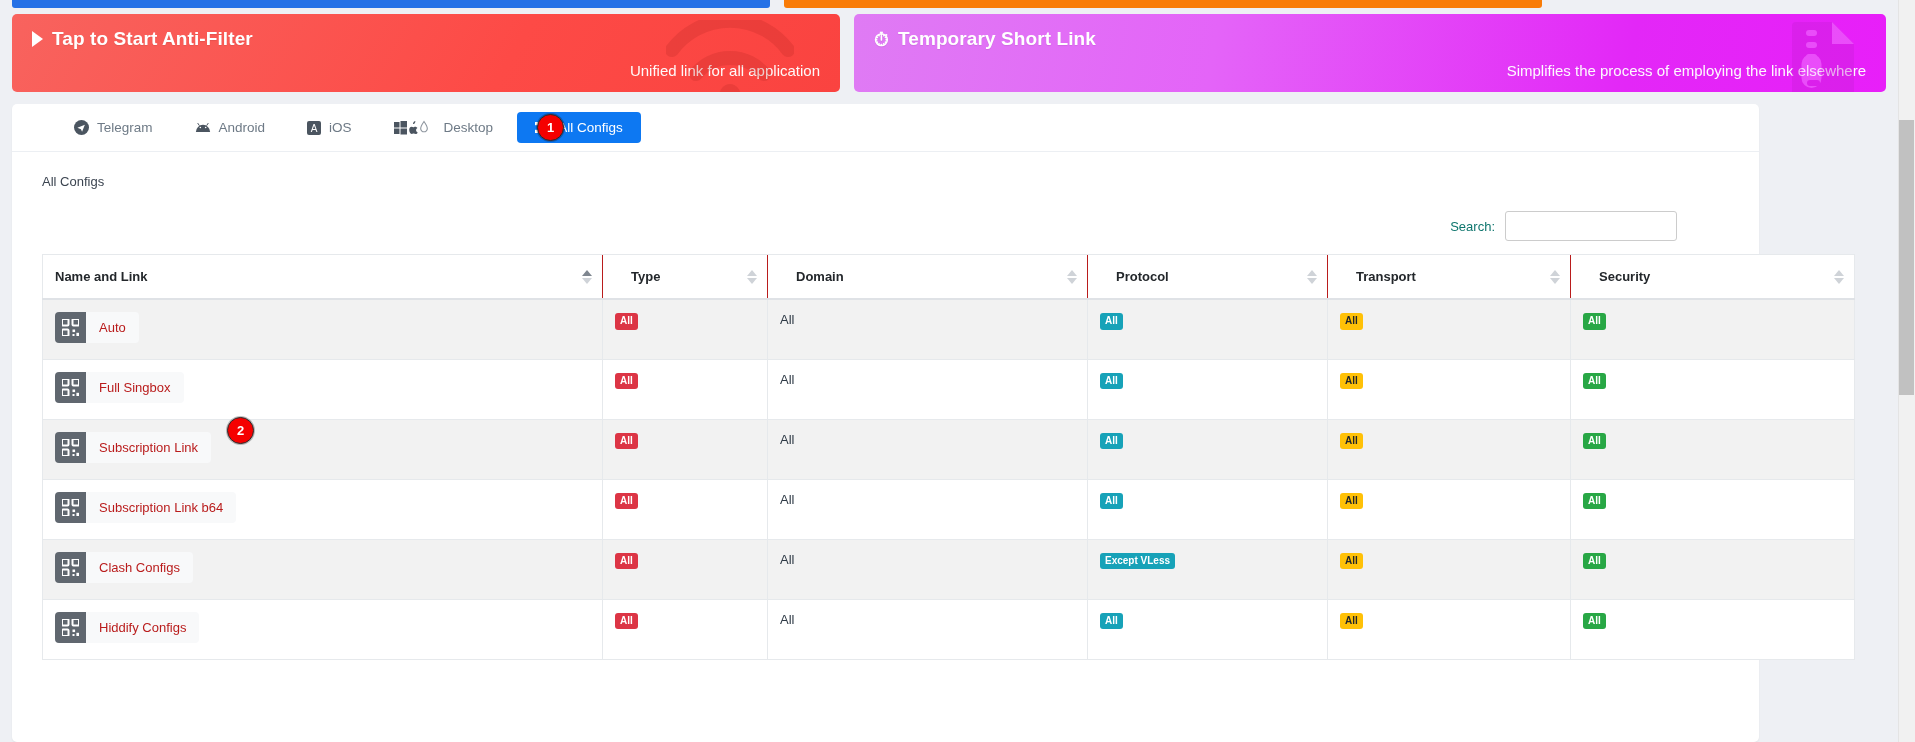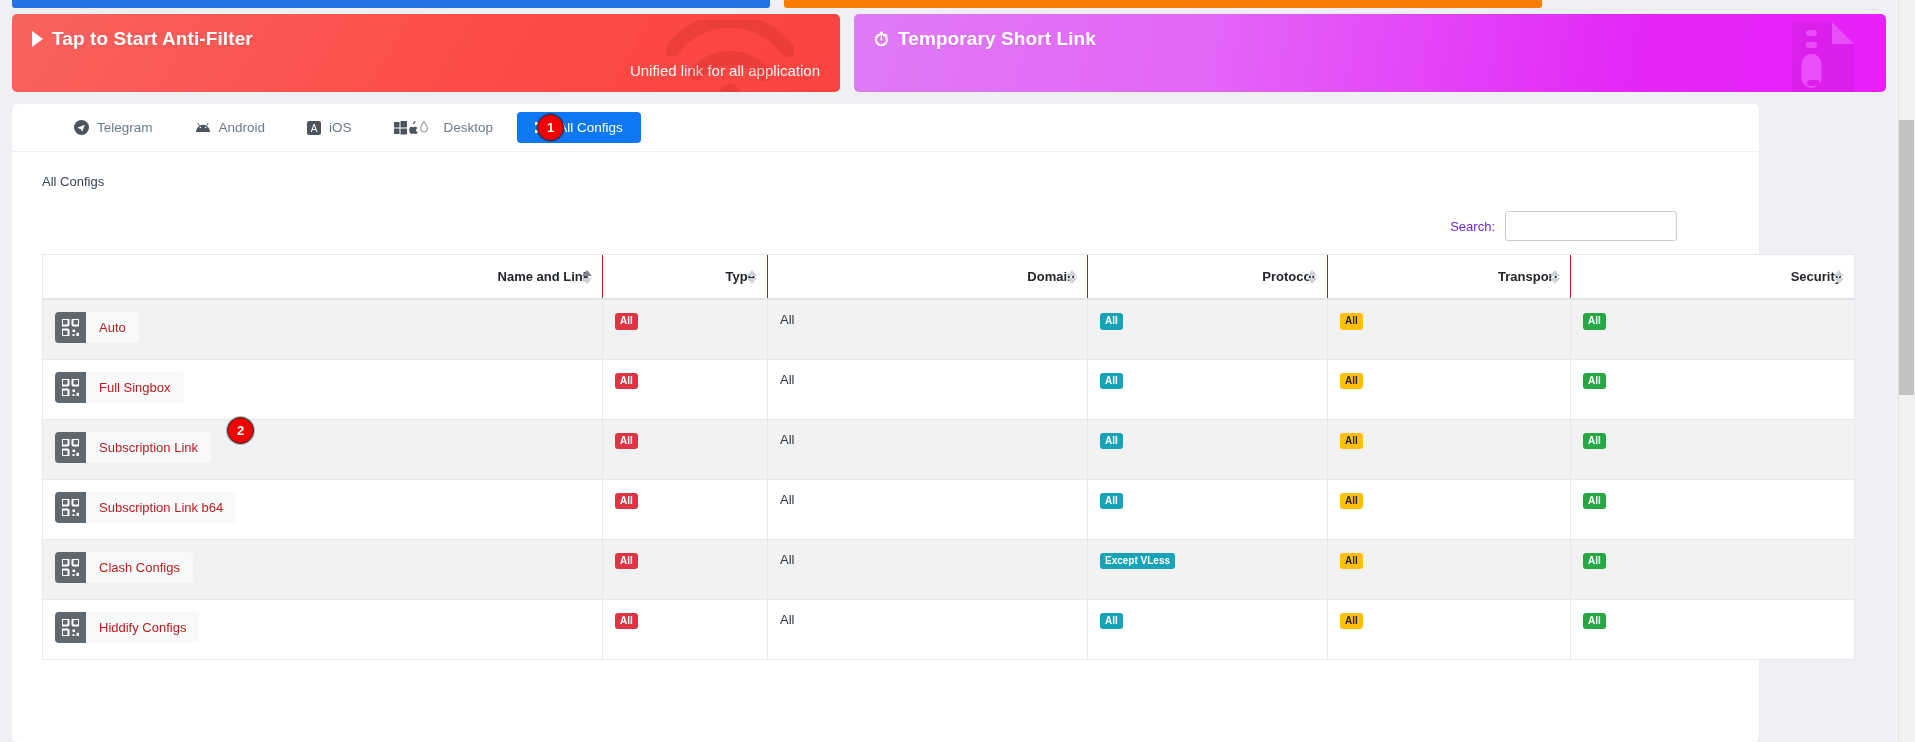--- a/index.html
+++ b/index.html
@@ -95,33 +95,33 @@
   .marker.m1 { position: absolute; left: 525px; top: 10px; }
 
   
   .content { padding: 22px 30px 0 30px; position: relative; }
   .breadcrumb { font-size: 13px; color: #3b4450; }
 
   .searchrow {
     display: flex; justify-content: flex-end; align-items: center;
     gap: 10px; margin-top: 22px; padding-right: 52px;
   }
-  .searchrow label { font-size: 13px; color: #6d28d9; }
+  .searchrow label { font-size: 13px; color: #0f766e; }
   .searchrow input {
     width: 172px; height: 30px;
     border: 1px solid #ccc; border-radius: 3px;
     padding: 0 7px; font-size: 13px;
     font-family: "Liberation Sans", sans-serif;
     outline: none; background: #fff;
   }
 
   
   table { border-collapse: collapse; width: 1812px; margin-top: 13px; table-layout: fixed; }
   thead th {
-    text-align: right; font-size: 13px; color: #23272b; font-weight: bold;
+    text-align: left; font-size: 13px; color: #23272b; font-weight: bold;
     padding: 14px 12px; border-bottom: 2px solid #dfe2e6;
     border-top: 1px solid #e6e9ec;
     position: relative; background: #fff;
   }
   thead th + th { border-left: 1px solid #b91c1c; padding-left: 28px; }
   thead th:first-child { border-left: 1px solid #e6e9ec; }
   thead th:last-child { border-right: 1px solid #e6e9ec; }
   .sortarrows {
     position: absolute; right: 10px; top: 50%; transform: translateY(-50%);
     display: flex; flex-direction: column; gap: 2px; line-height: 0;
@@ -197,20 +197,21 @@
       <path d="M30 54 A44 44 0 0 1 98 54" stroke="#b02722" stroke-width="14" fill="none" stroke-linecap="round"></path>
       <ellipse cx="64" cy="77" rx="11" ry="13" fill="#b02722"></ellipse>
     </svg>
   </div>
 
   <div class="card purple">
     <div class="card-title">
       <span class="stopwatch">⏱</span>
       <span>Temporary Short Link</span>
     </div>
+    <div class="card-sub">Simplifies the process of employing the link elsewhere</div>
     <svg class="zip-art" viewBox="0 0 74 92">
       <path d="M6 4 h40 l22 22 v62 a4 4 0 0 1 -4 4 H10 a4 4 0 0 1 -4 -4 V8 a4 4 0 0 1 4 -4 z" fill="#c21fd0"></path>
       <path d="M46 4 l22 22 h-22 z" fill="#f0a6fb"></path>
       <rect x="20" y="12" width="11" height="6" rx="3" fill="#f0a6fb"></rect>
       <rect x="20" y="24" width="11" height="6" rx="3" fill="#f0a6fb"></rect>
       <rect x="20" y="36" width="11" height="6" rx="3" fill="#f0a6fb"></rect>
       <path d="M25.5 46 h0 a10 10 0 0 1 20 0 v14 a10 10 0 0 1 -20 0 z" fill="#f0a6fb" transform="translate(-10,0)"></path>
       <rect x="21" y="62" width="13" height="6" rx="3" fill="#c21fd0"></rect>
     </svg>
   </div>

